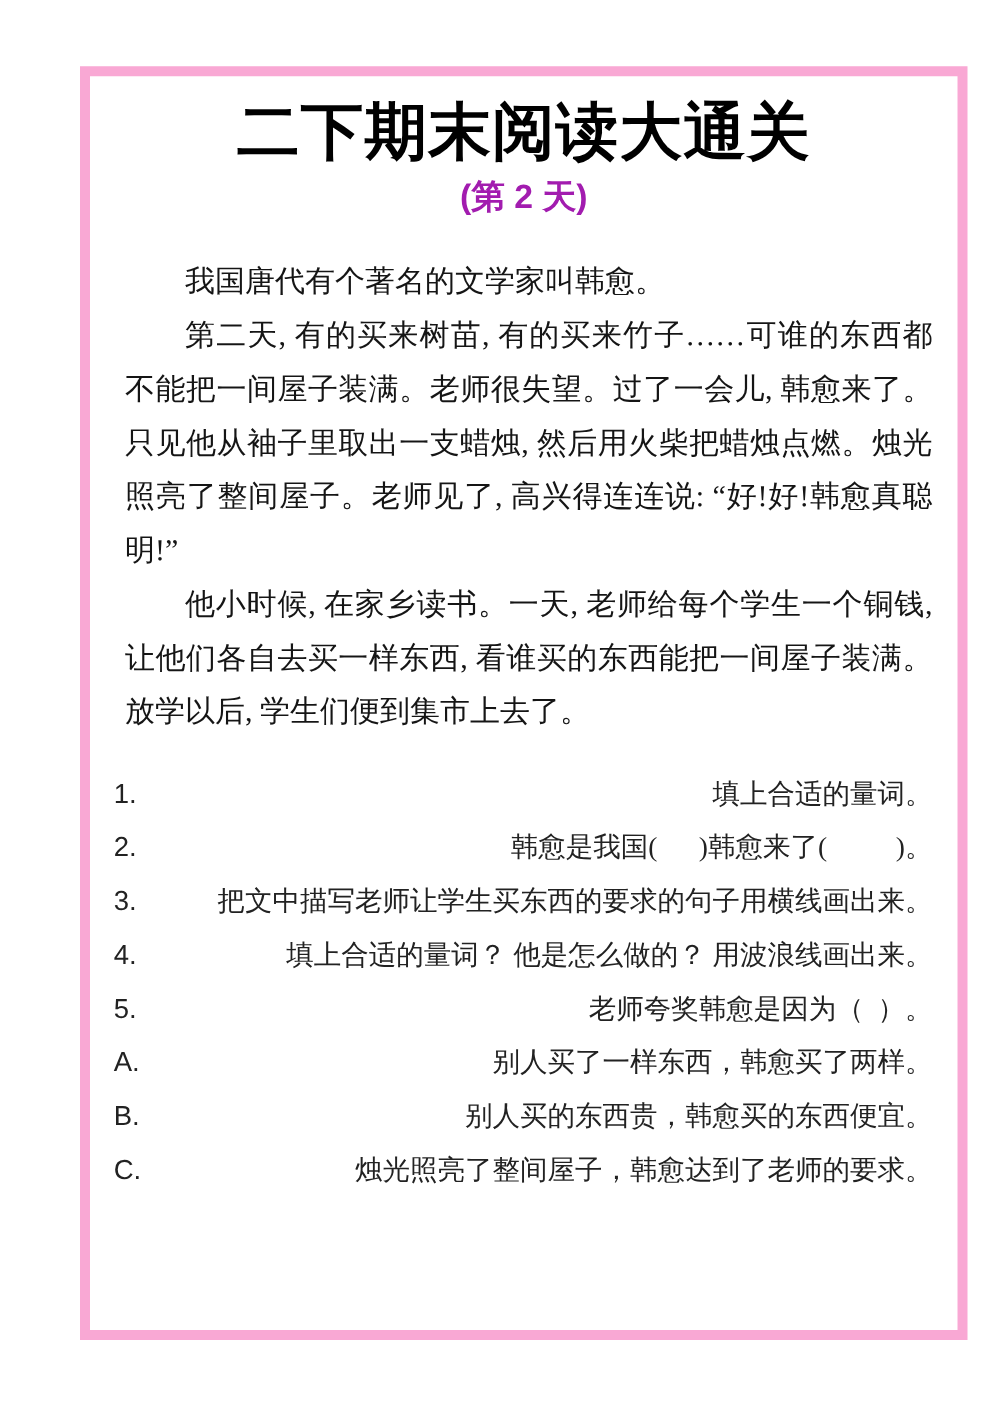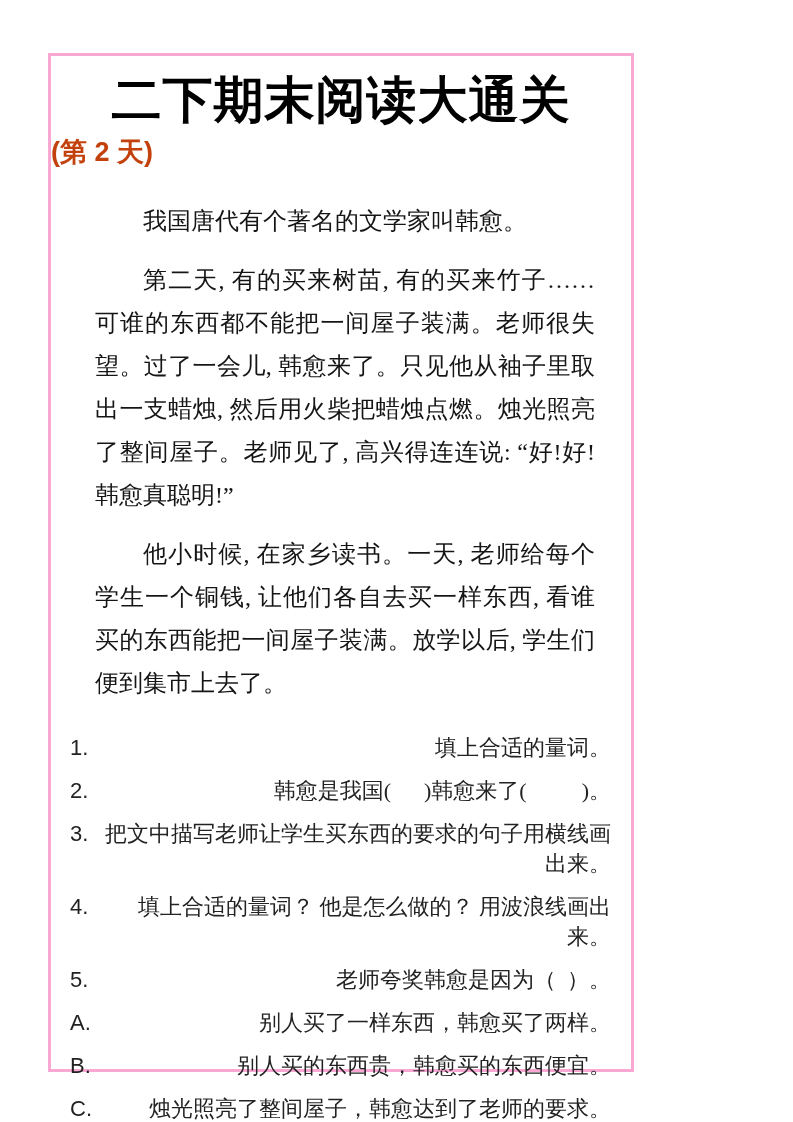--- a/index.html
+++ b/index.html
@@ -10,57 +10,57 @@
     width: 793px;
     height: 1122px;
     background: #ffffff;
     position: relative;
     overflow: hidden;
     color: #111111;
     font-family: "Liberation Serif", serif;
   }
   .frame {
     position: absolute;
-    left: 48px;
+    left: 64px;
     top: 53px;
-    width: 586px;
+    width: 710px;
     height: 1019px;
-    border: 3px solid #f9a8d4;
+    border: 8px solid #f9a8d4;
     box-sizing: border-box;
     background: #ffffff;
   }
   .title {
     margin-top: 14px;
     text-align: center;
     font-family: "Liberation Sans", sans-serif;
     font-weight: 900;
     font-size: 50px;
     line-height: 60px;
     letter-spacing: 1px;
     color: #000000;
   }
   .subtitle {
     margin-top: 6px;
-    text-align: left;
+    text-align: center;
     font-family: "Liberation Sans", sans-serif;
     font-weight: bold;
     font-size: 27px;
     line-height: 32px;
-    color: #c2410c;
+    color: #a21caf;
     white-space: pre-wrap;
   }
   .passage {
     margin: 32px 20px 0 28px;
     font-size: 24px;
     line-height: 43px;
     text-align: justify;
     color: #151515;
   }
   .passage p {
-    margin: 16px;
+    margin: 0;
     text-indent: 2em;
     white-space: pre-wrap;
   }
   .questions {
     margin: 28px 20px 0 19px;
     font-size: 22px;
     color: #222222;
   }
   .q-row {
     display: flex;

